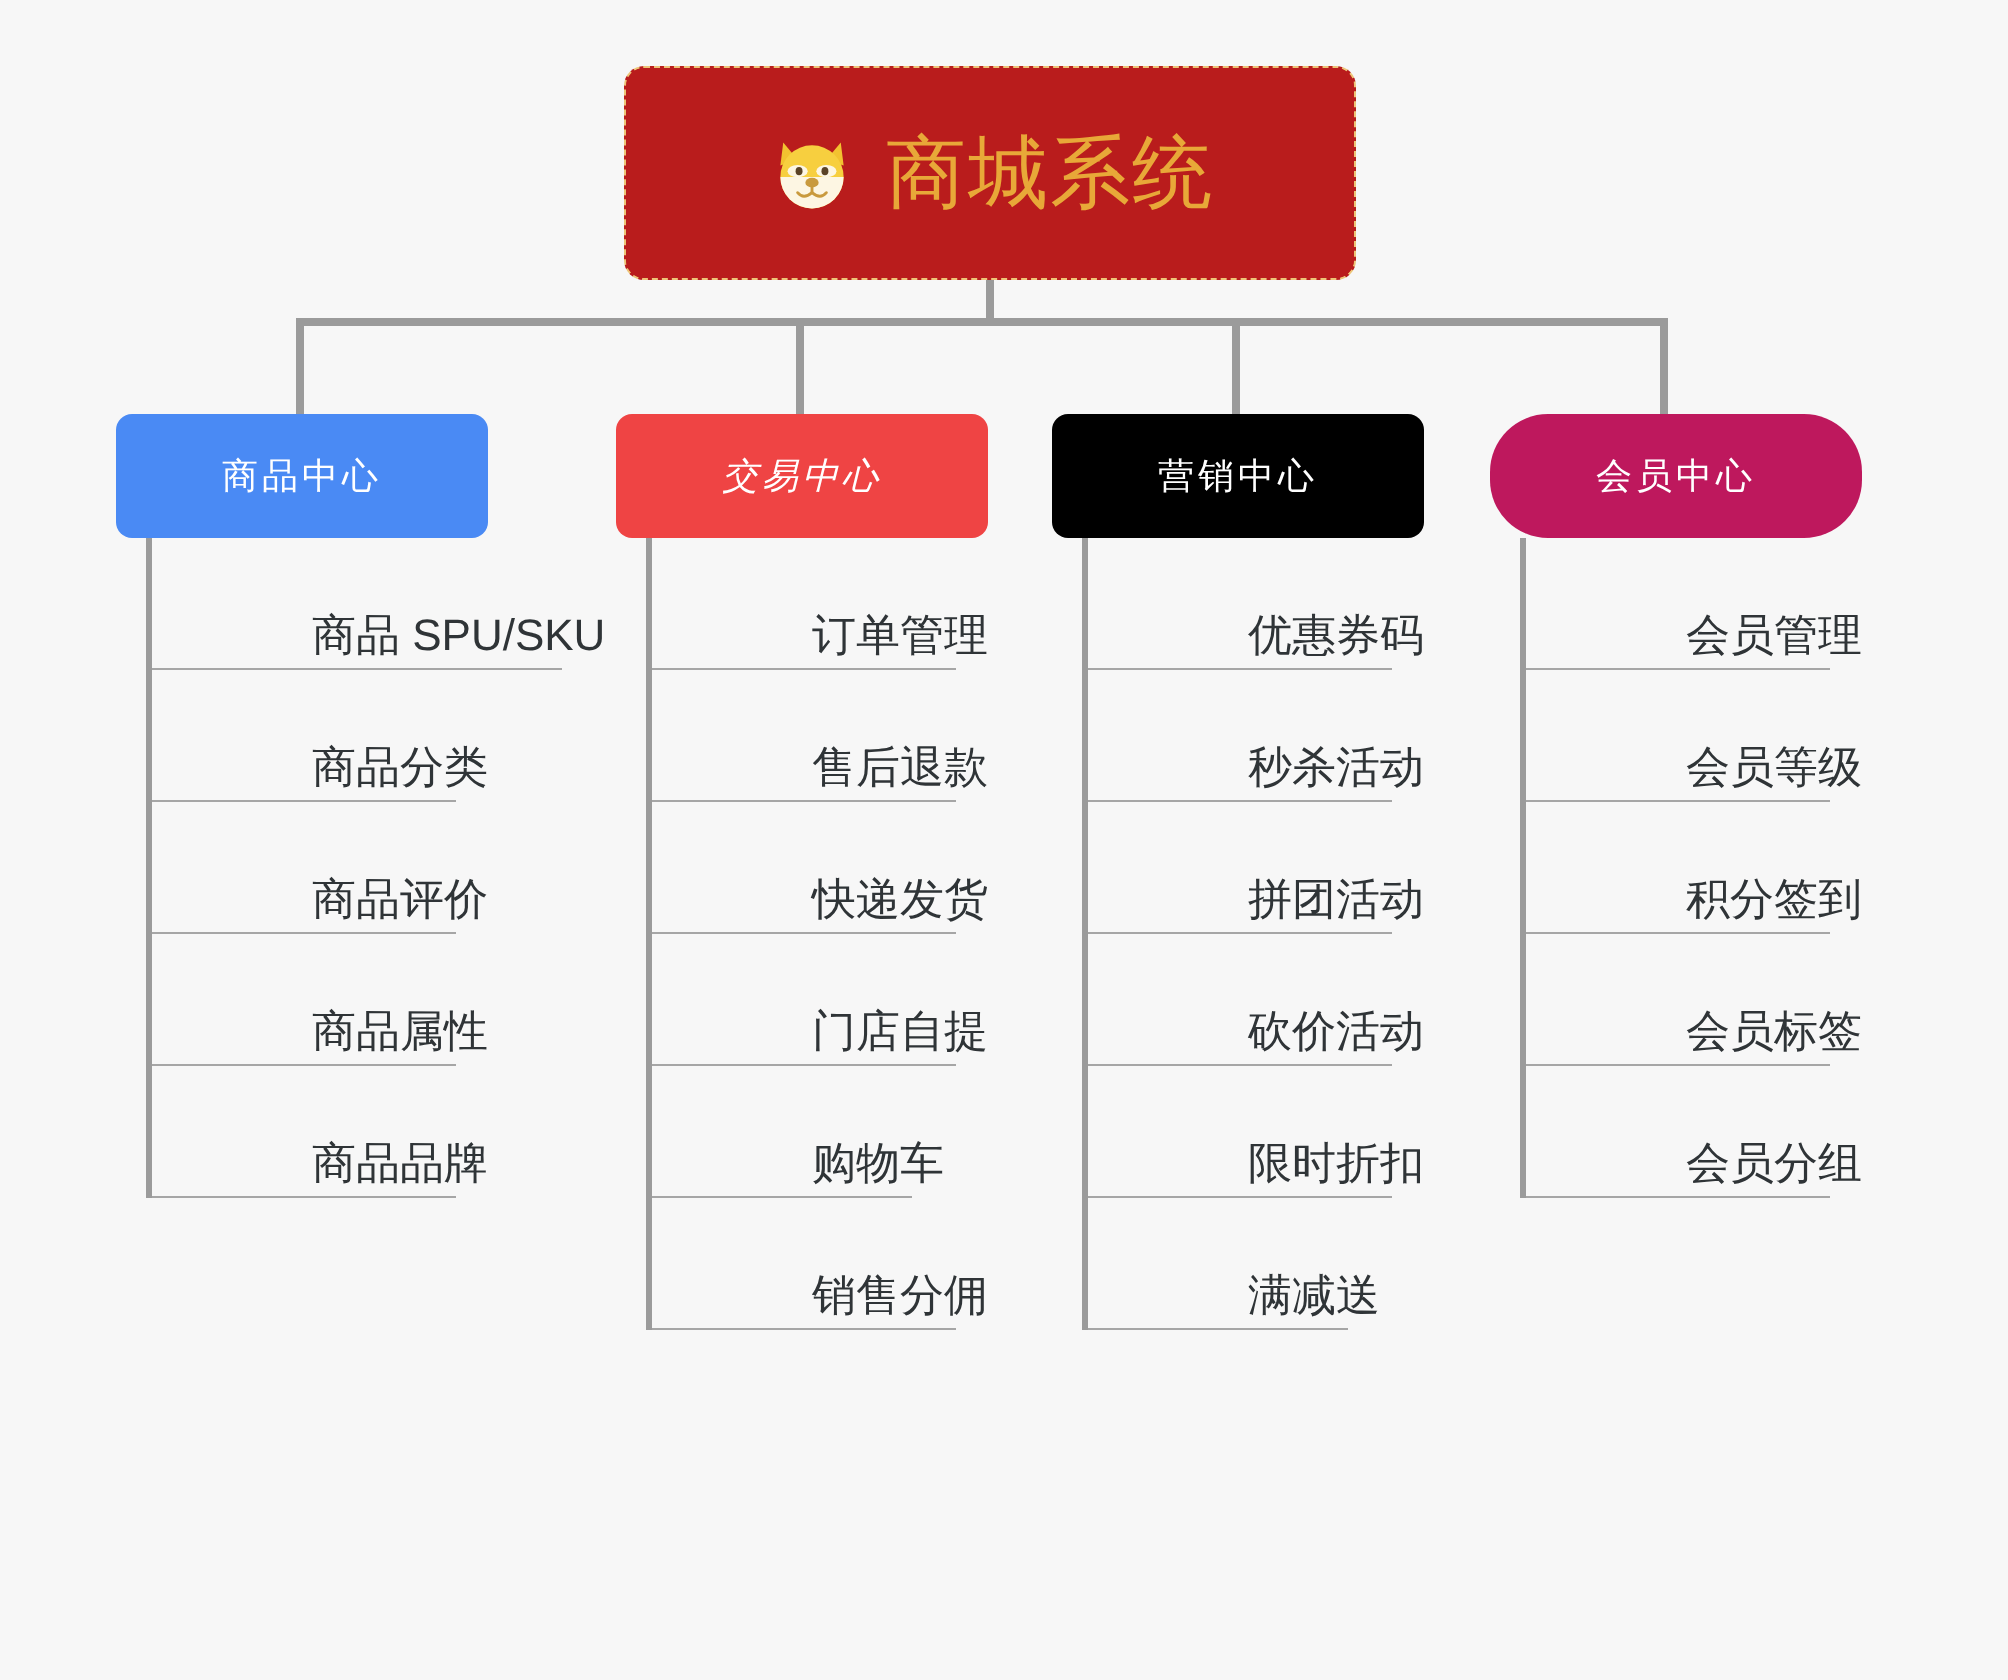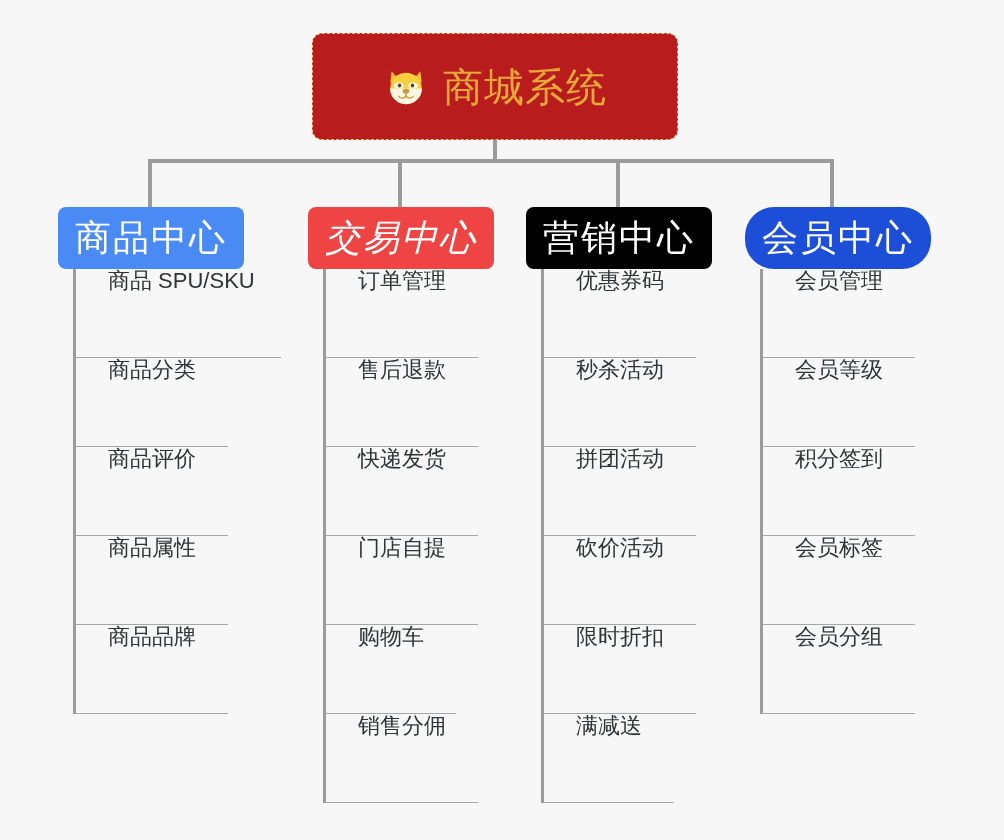--- a/index.html
+++ b/index.html
@@ -79,37 +79,38 @@
     width: 186px;
   }
   .cat-box {
     position: relative;
     height: 62px;
     border-radius: 8px;
     display: flex;
     align-items: center;
     justify-content: center;
     color: #ffffff;
-    font-size: 36px;
+    font-size: 18px;
     letter-spacing: 2px;
     white-space: nowrap;
   }
 
   
   .leaf-list {
     position: relative;
     margin-left: 15px;
     border-left: 3px solid #9b9b9b;
     padding-top: 0;
   }
   .leaf-item {
     position: relative;
-    height: 89px;
+    height: 66px;
     display: flex;
-    align-items: flex-start;
+    align-items: flex-end;
+    padding-left: 48px;
   }
   .leaf-underline {
     position: absolute;
     left: 0;
     bottom: 0;
     height: 1px;
     background: #a6a6a6;
   }
   .leaf-label {
     position: relative;
@@ -237,21 +238,21 @@
         <span class="leaf-label">限时折扣</span>
       </div>
       <div class="leaf-item">
         <div class="leaf-underline" style="width: 130px;"></div>
         <span class="leaf-label">满减送</span>
       </div>
     </div>
   </div>
 
   <div class="column" id="col-3" style="left: 745px;">
-    <div class="cat-box" style="background: #1d4ed8; border-radius: 29px;">
+    <div class="cat-box" style="background: #be185d; border-radius: 29px;">
       <span>会员中心</span>
     </div>
     <div class="leaf-list" style="border-left-color: rgb(155, 155, 155);">
       <div class="leaf-item">
         <div class="leaf-underline" style="width: 152px;"></div>
         <span class="leaf-label">会员管理</span>
       </div>
       <div class="leaf-item">
         <div class="leaf-underline" style="width: 152px;"></div>
         <span class="leaf-label">会员等级</span>

